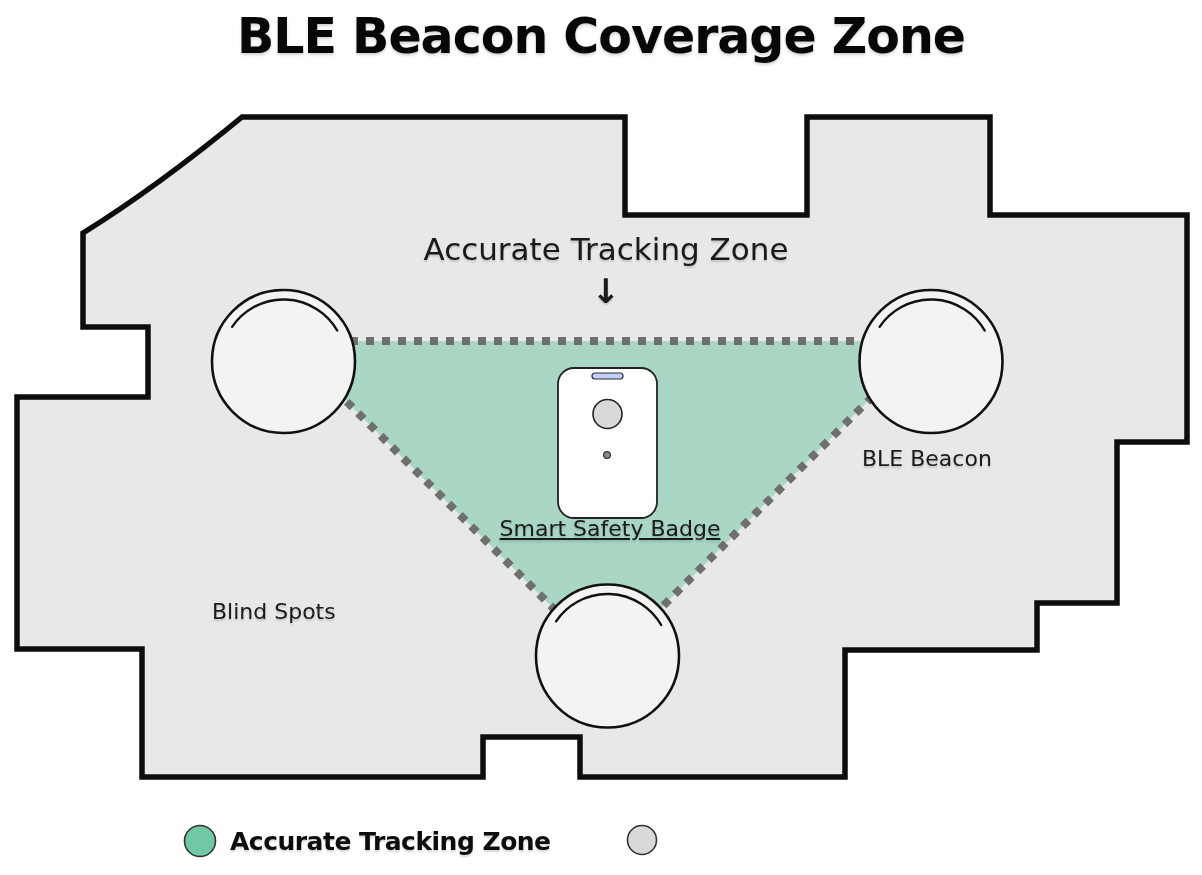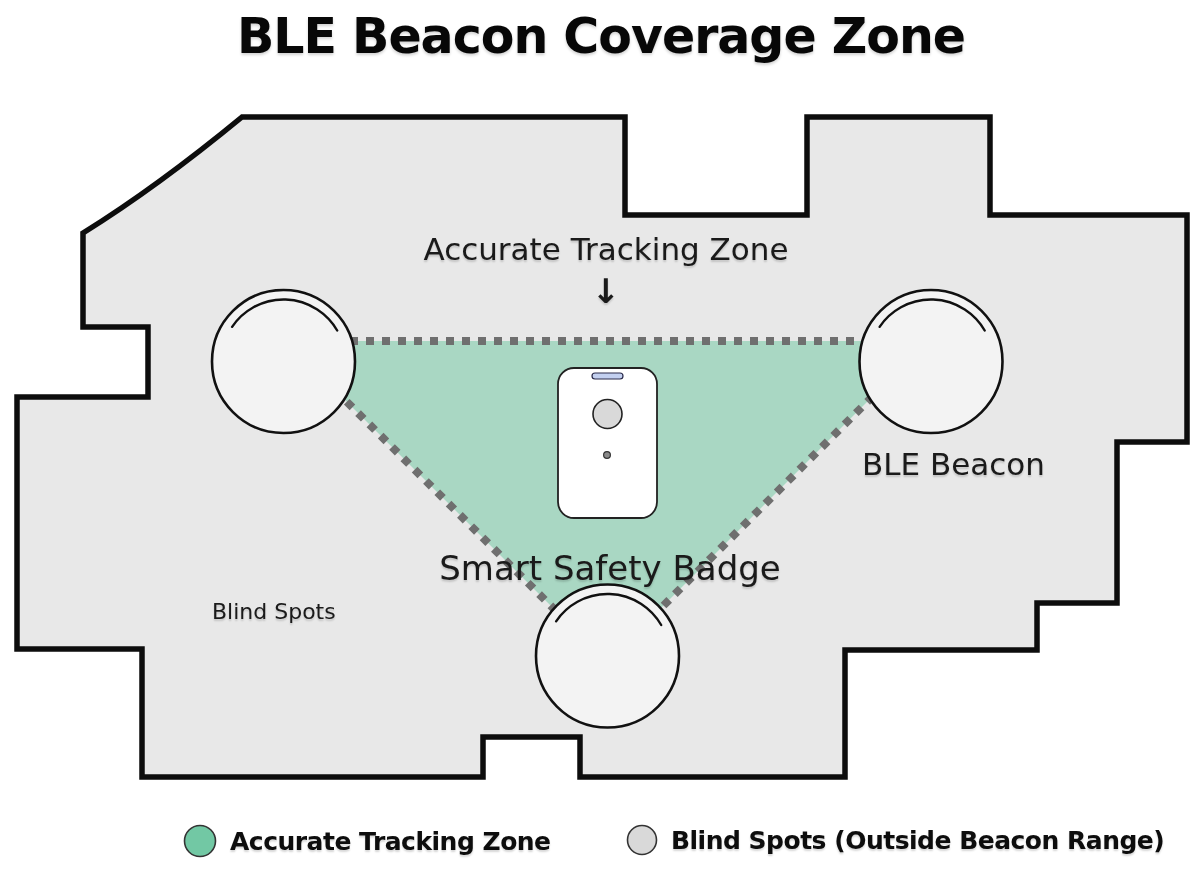--- a/index.html
+++ b/index.html
@@ -19,22 +19,22 @@
     text-shadow:0 2px 3px rgba(0,0,0,0.18);
   }
   .diagram-label{
     position:absolute;
     color:#1a1a1a;
     text-shadow:0 2px 2px rgba(0,0,0,0.16);
     white-space:nowrap;
   }
   .lbl-tracking{left:606px;top:231px;transform:translateX(-50%);font-size:31px;}
   .lbl-arrow{left:606px;top:274px;transform:translateX(-50%);font-size:34px;font-weight:bold;line-height:1;}
-  .lbl-beacon{left:862px;top:446px;font-size:31px;}
-  .lbl-badge{left:610px;top:548px;transform:translateX(-50%);font-size:34px;}
+  .lbl-beacon{left:862px;top:446px;font-size:22px;}
+  .lbl-badge{left:610px;top:516px;transform:translateX(-50%);font-size:22px;text-decoration:underline;}
   .lbl-blind{left:212px;top:599px;font-size:22px;}
   .legend-item{
     position:absolute;top:824px;
     display:flex;align-items:center;gap:13px;
   }
   .legend-item .dot-svg{display:block;}
   .legend-label{
     font-size:25px;font-weight:bold;letter-spacing:-0.5px;
     color:#0d0d0d;
     text-shadow:0 2px 2px rgba(0,0,0,0.16);
@@ -93,16 +93,15 @@
     <svg class="dot-svg" width="34" height="34">
       <circle cx="17" cy="17" r="15.5" stroke="#333333" stroke-width="1.6" fill="#72c8a4"></circle>
     </svg>
     <span class="legend-label">Accurate Tracking Zone</span>
   </div>
 
   <div class="legend-item legend-2">
     <svg class="dot-svg" width="32" height="32">
       <circle cx="16" cy="16" r="14.5" stroke="#333333" stroke-width="1.6" fill="#d9d9d9"></circle>
     </svg>
-    <span class="legend-label">Blind Spots (Outside Beacon Range)</span>
   </div>
 
 </div>
 
 </body></html>

